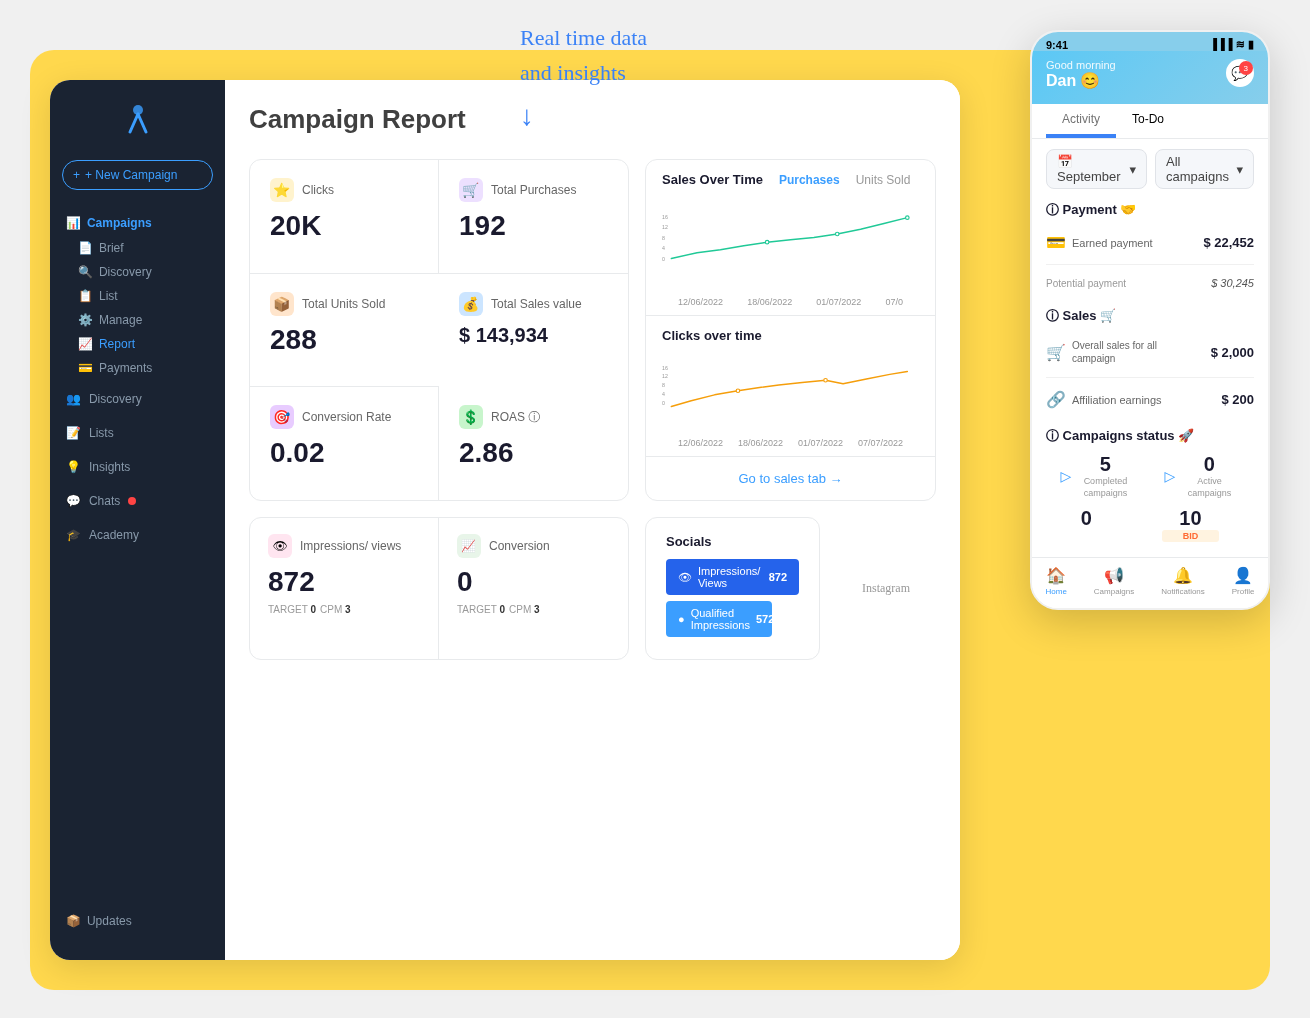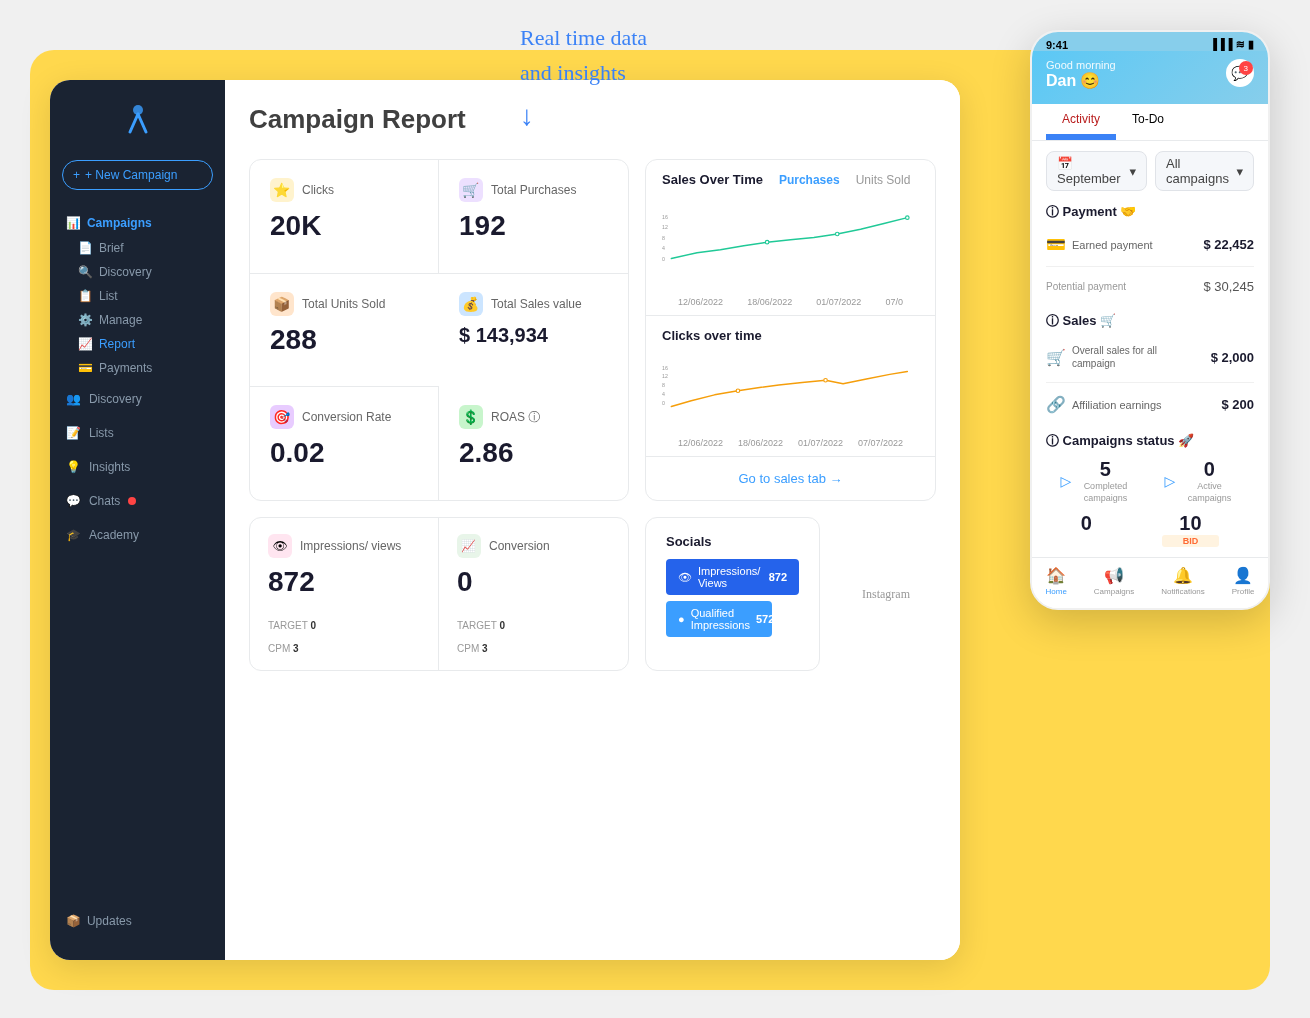--- a/index.html
+++ b/index.html
@@ -180,23 +180,22 @@
     .go-to-sales {
       text-align: center;
       padding: 14px;
       color: #3b9eff;
       font-size: 13px;
       cursor: pointer;
       border-top: 1px solid #e8eaec;
     }
     .sub-stats {
       display: flex;
-      gap: 12px;
-      margin-top: 22px;
-      flex-direction: column;
+      gap: 4px;
+      margin-top: 6px;
     }
     .sub-stat {
       font-size: 10px;
       color: #999;
     }
     .sub-stat span {
       color: #333;
       font-weight: 600;
     }
     .socials-title {
@@ -277,22 +276,22 @@
       border-bottom: 1px solid #e8eaec;
       padding: 0 14px;
     }
     .mobile-tab {
       padding: 8px 16px;
       font-size: 12px;
       cursor: pointer;
       color: #000000;
     }
     .mobile-tab.active {
-      color: #b91c1c;
-      border-bottom: 6px solid #3b82f6;
+      color: #737373;
+      border-bottom: 4px solid #3b82f6;
     }
     .mobile-body {
       padding: 10px 14px;
       overflow-y: auto;
       height: calc(100% - 160px);
     }
     .mobile-filter-row {
       display: flex;
       gap: 8px;
       margin-bottom: 12px;
@@ -330,21 +329,21 @@
       align-items: center;
       gap: 6px;
     }
     .mobile-row-value {
       font-size: 13px;
       font-weight: 700;
       color: #1a1a2e;
     }
     .mobile-divider { height: 1px; background: #f0f0f0; margin: 6px 0; }
     .mobile-small-text { font-size: 10px; color: #999; }
-    .mobile-small-value { font-size: 13px; color: #555; }
+    .mobile-small-value { font-size: 11px; color: #555; font-style: italic; }
     .mobile-status-row {
       display: flex;
       justify-content: space-around;
       margin-top: 8px;
     }
     .mobile-status-item {
       text-align: center;
     }
     .mobile-status-num {
       font-size: 20px;

